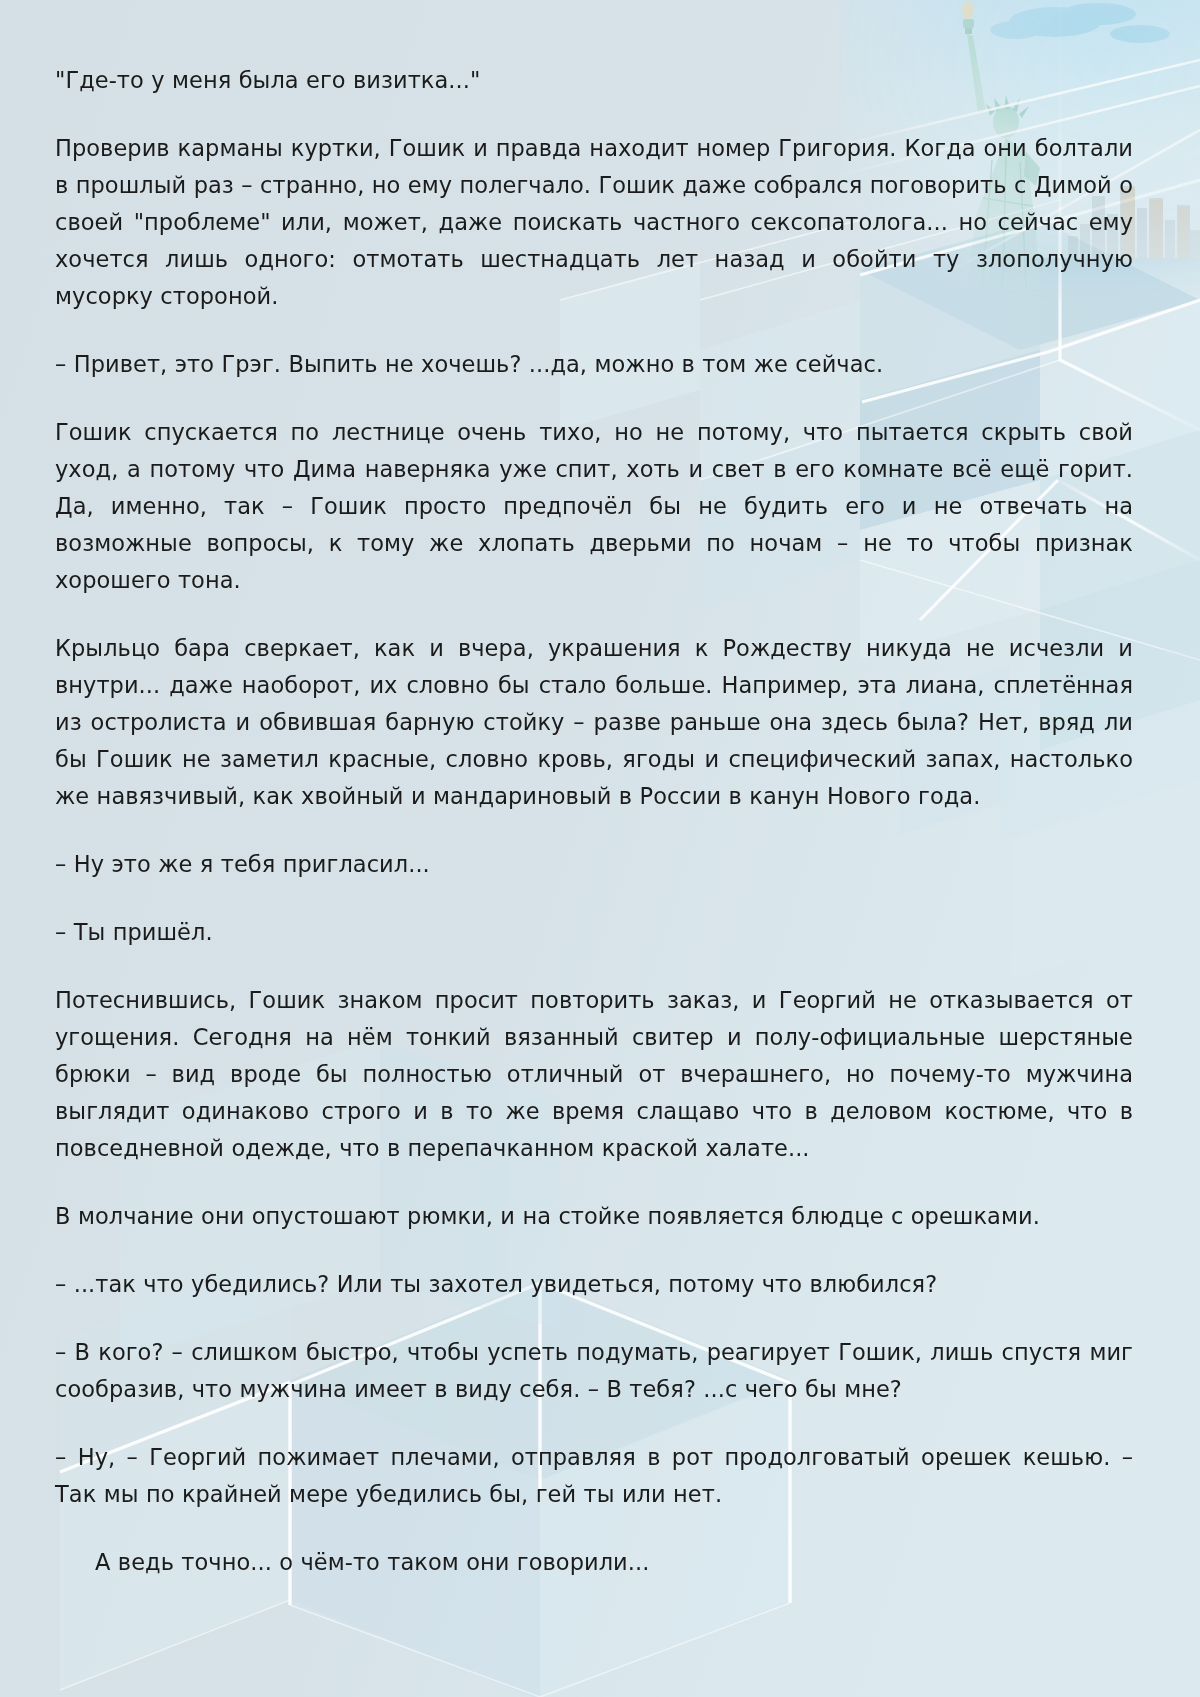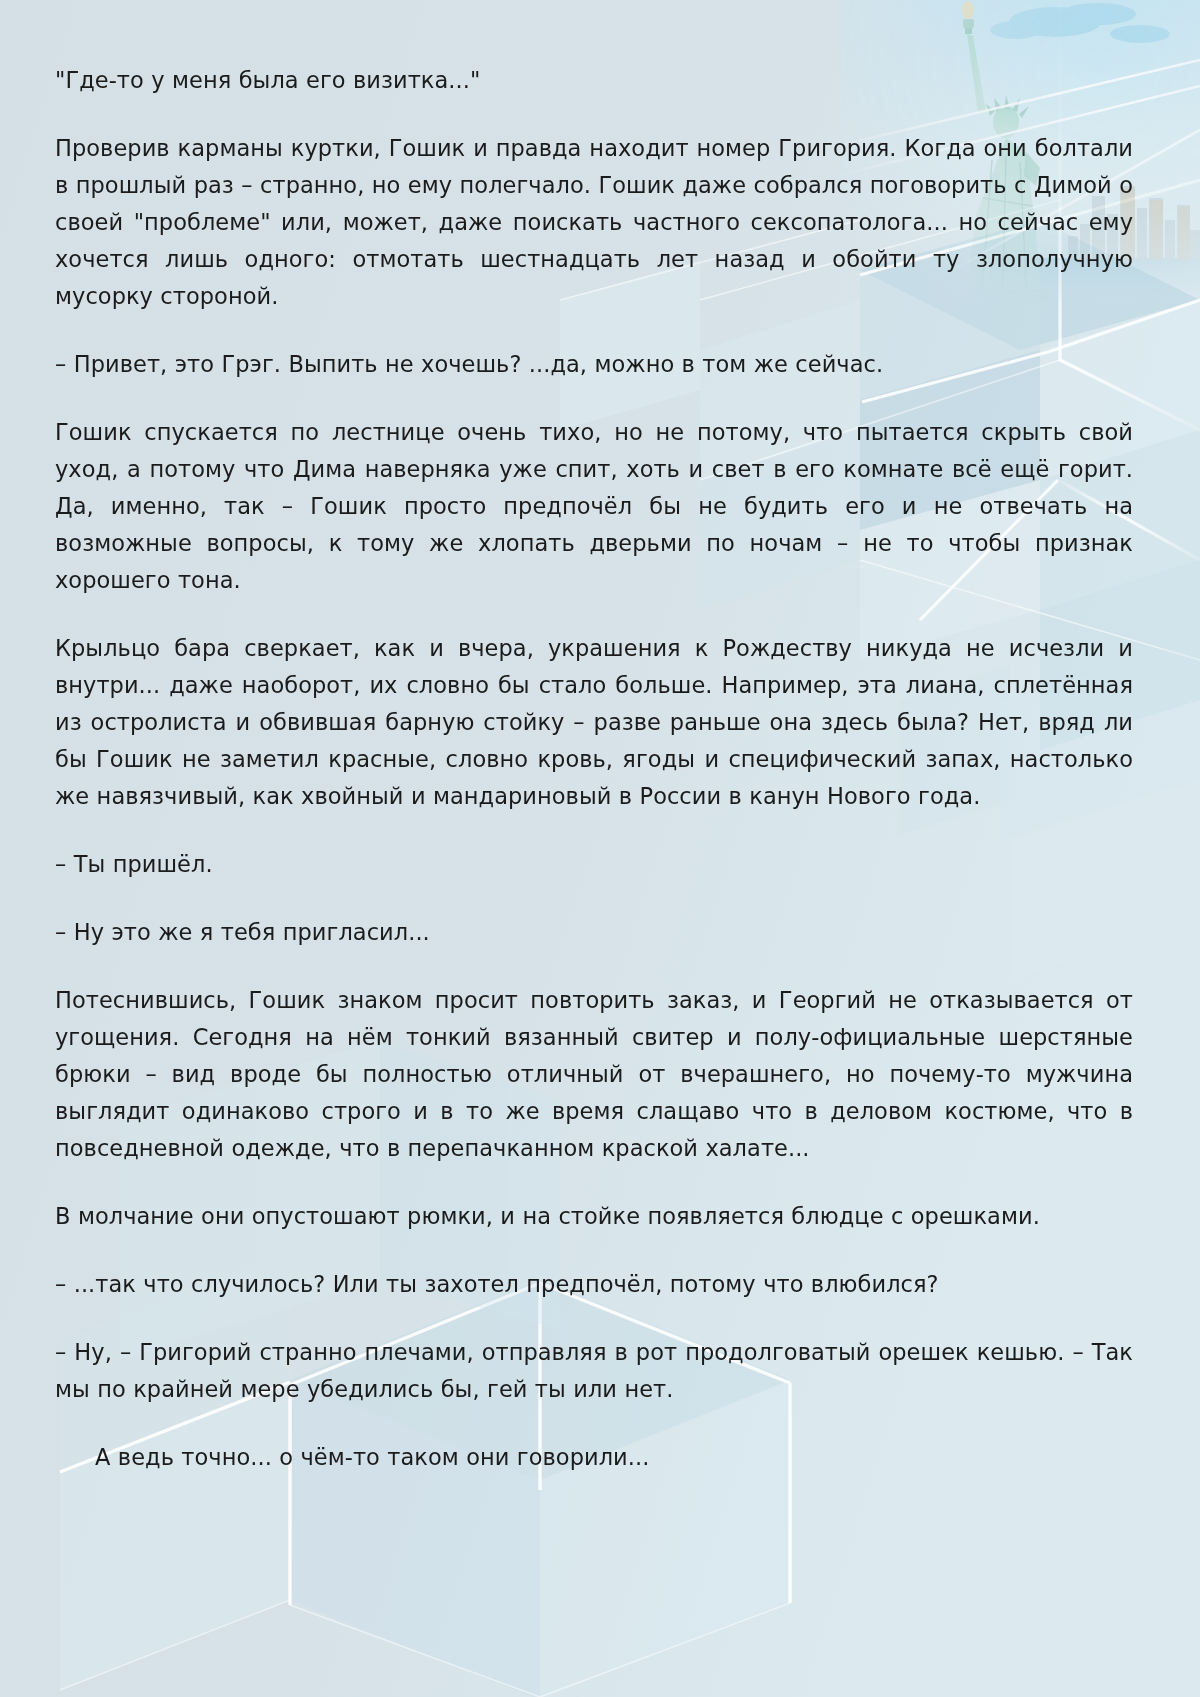--- a/index.html
+++ b/index.html
@@ -239,20 +239,21 @@
     </g>
   </g>
 </svg>
 
 <div id="doc">
   <p class="para short">"Где-то у меня была его визитка..."</p>
   <p class="para">Проверив карманы куртки, Гошик и правда находит номер Григория. Когда они болтали в прошлый раз – странно, но ему полегчало. Гошик даже собрался поговорить с Димой о своей "проблеме" или, может, даже поискать частного сексопатолога... но сейчас ему хочется лишь одного: отмотать шестнадцать лет назад и обойти ту злополучную мусорку стороной.</p>
   <p class="para short">– Привет, это Грэг. Выпить не хочешь? ...да, можно в том же сейчас.</p>
   <p class="para">Гошик спускается по лестнице очень тихо, но не потому, что пытается скрыть свой уход, а потому что Дима наверняка уже спит, хоть и свет в его комнате всё ещё горит. Да, именно, так – Гошик просто предпочёл бы не будить его и не отвечать на возможные вопросы, к тому же хлопать дверьми по ночам – не то чтобы признак хорошего тона.</p>
   <p class="para">Крыльцо бара сверкает, как и вчера, украшения к Рождеству никуда не исчезли и внутри... даже наоборот, их словно бы стало больше. Например, эта лиана, сплетённая из остролиста и обвившая барную стойку – разве раньше она здесь была? Нет, вряд ли бы Гошик не заметил красные, словно кровь, ягоды и специфический запах, настолько же навязчивый, как хвойный и мандариновый в России в канун Нового года.</p>
+  <p class="para short">– Ну это же я тебя пригласил...</p>
   <p class="para short">– Ты пришёл.</p>
-  <p class="para short">– Ну это же я тебя пригласил...</p>
   <p class="para">Потеснившись, Гошик знаком просит повторить заказ, и Георгий не отказывается от угощения. Сегодня на нём тонкий вязанный свитер и полу-официальные шерстяные брюки – вид вроде бы полностью отличный от вчерашнего, но почему-то мужчина выглядит одинаково строго и в то же время слащаво что в деловом костюме, что в повседневной одежде, что в перепачканном краской халате...</p>
   <p class="para short">В молчание они опустошают рюмки, и на стойке появляется блюдце с орешками.</p>
-  <p class="para short">– ...так что случилось? Или ты захотел предпочёл, потому что влюбился?</p>
-  <p class="para">– Ну, – Григорий странно плечами, отправляя в рот продолговатый орешек кешью. – Так мы по крайней мере убедились бы, гей ты или нет.</p>
+  <p class="para short">– ...так что убедились? Или ты захотел увидеться, потому что влюбился?</p>
+  <p class="para">– В кого? – слишком быстро, чтобы успеть подумать, реагирует Гошик, лишь спустя миг сообразив, что мужчина имеет в виду себя. – В тебя? ...с чего бы мне?</p>
+  <p class="para">– Ну, – Георгий пожимает плечами, отправляя в рот продолговатый орешек кешью. – Так мы по крайней мере убедились бы, гей ты или нет.</p>
   <p class="para short">А ведь точно... о чём-то таком они говорили...</p>
 </div>
 
 </body></html>

